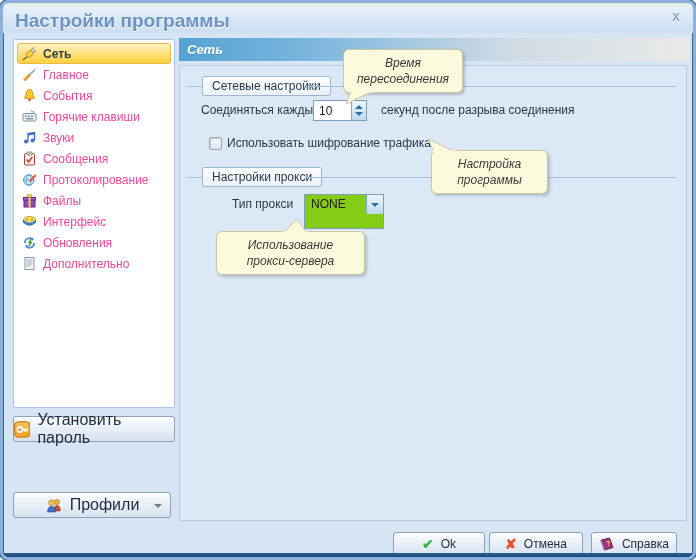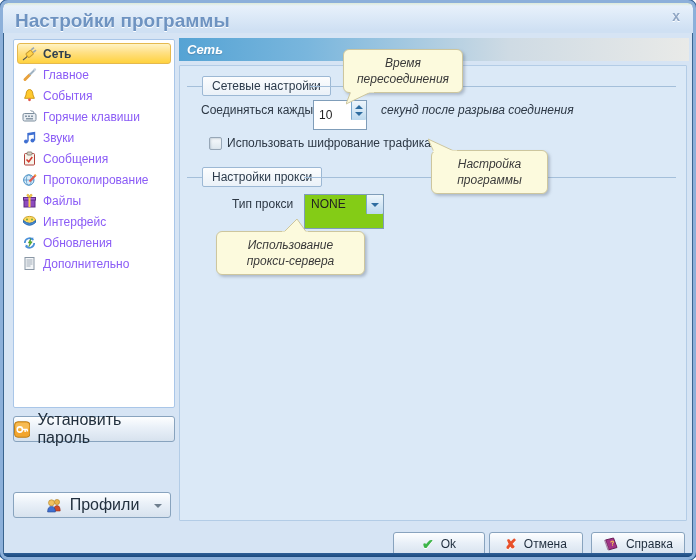--- a/index.html
+++ b/index.html
@@ -36,21 +36,21 @@
 
   
   .listbox {
     position:absolute; left:10px; top:36px; width:162px; height:369px;
     background:#ffffff; border:1px solid #a9c6e8; border-radius:2px;
     padding:3px 2px;
   }
   .nav-item {
     display:flex; align-items:center; gap:6px;
     height:21px; padding:0 4px; margin:0 1px;
-    font-size:12px; color:#8b5cf6; border-radius:3px;
+    font-size:12px; color:#ec4899; border-radius:3px;
     border:1px solid transparent;
   }
   .nav-item.selected {
     background:linear-gradient(#fff3c4,#ffe084 45%,#ffd23e);
     border:1px solid #e5b94e;
     font-weight:bold; color:#31404e;
   }
   .nav-icon { width:15px; height:15px; flex:0 0 15px; }
 
   .side-btn {
@@ -88,21 +88,21 @@
     position:absolute; top:0; height:20px; padding:0 9px;
     display:flex; align-items:center;
     background:linear-gradient(#fcfdfe,#eaf1f8);
     border:1px solid #9cb8d4; border-radius:2px;
     font-size:12px; color:#2b3a4a;
   }
 
   .field-label { position:absolute; font-size:12px; color:#2d3845; line-height:21px; }
 
   .spin-field {
-    position:absolute; left:133px; top:34px; width:54px; height:30px;
+    position:absolute; left:133px; top:34px; width:54px; height:21px;
     background:#fff; border:1px solid #7f9db9; display:flex;
   }
   .spin-input {
     width:37px; border:0; outline:0; font-family:"Liberation Sans",sans-serif;
     font-size:12px; color:#222; padding-left:5px; background:transparent;
   }
   .spin-btn {
     width:16px; height:19px; margin:0;
     background:linear-gradient(#eef6fc,#bcd9ee);
     border-left:1px solid #7aa8cc; border-radius:1px;
@@ -145,21 +145,21 @@
   
   .footer-btn {
     position:absolute; top:529px; height:24px;
     display:flex; align-items:center; justify-content:center; gap:7px;
     background:linear-gradient(#fdfeff,#e9f0f8 45%,#d7e2ee);
     border:1px solid #88a3be; border-radius:3px;
     font-size:12px; color:#1f2d3d; cursor:default;
   }
   .btn-ok     { left:390px; width:92px; }
   .btn-cancel { left:486px; width:94px; }
-  .btn-help   { left:588px; width:94px; }
+  .btn-help   { left:588px; width:86px; }
   .glyph-check { color:#3db54a; font-size:14px; font-weight:bold; text-shadow:0 1px 0 #fff; }
   .glyph-cross { color:#e8502a; font-size:14px; font-weight:bold; text-shadow:0 1px 0 #fff; }
 </style>
 </head>
 <body>
 
 <div class="window">
 
   <div class="titlebar">
     <div class="title">Настройки программы</div>
@@ -314,21 +314,21 @@
     </div>
 
     <div class="field-label" style="left:21px; top:34px;">Соединяться каждые</div>
     <div class="spin-field">
       <input class="spin-input" value="10" style="">
       <div class="spin-btn">
         <span class="tri-up"></span>
         <span class="tri-down"></span>
       </div>
     </div>
-    <div class="field-label" style="left:201px; top:34px;font-style:italic;">секунд после разрыва соединения</div>
+    <div class="field-label" style="left:201px; top:34px;">секунд после разрыва соединения</div>
 
     <span class="checkbox"></span>
     <div class="field-label" style="left:47px; top:67px;">Использовать шифрование трафика</div>
 
     <div class="group-header" style="top:101px;">
       <span class="group-line" style="left:7px; width:15px;"></span>
       <span class="group-label" style="left:22px;">Настройки прокси</span>
       <span class="group-line" style="left:124px; right:10px;"></span>
     </div>
 

